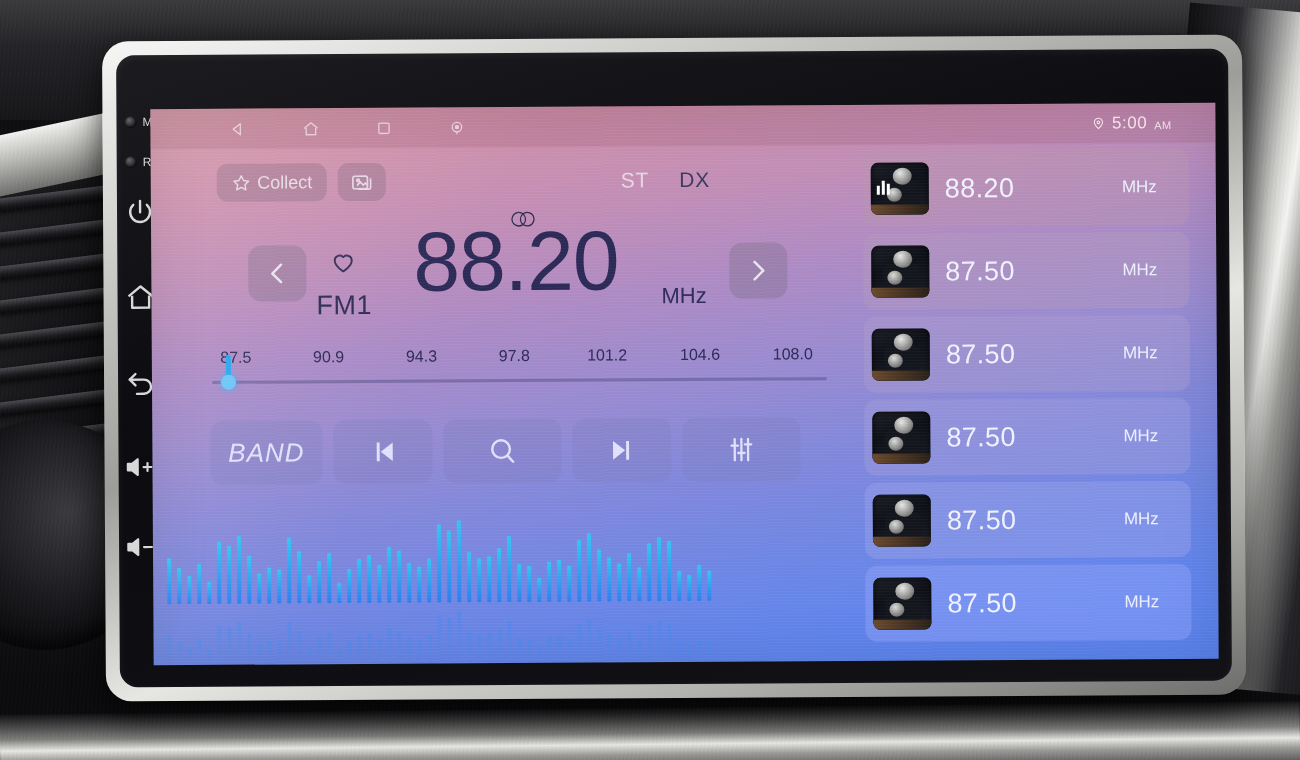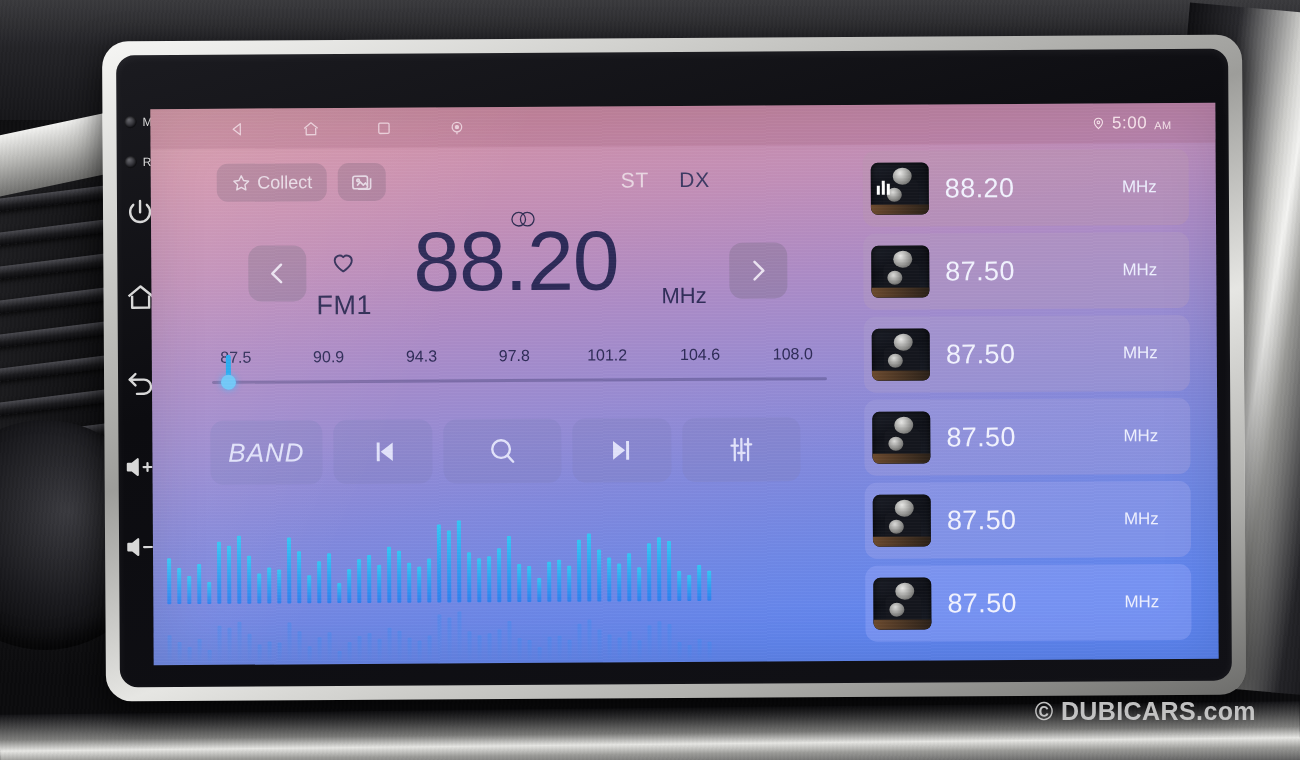--- a/index.html
+++ b/index.html
@@ -678,14 +678,13 @@
             <span class="h2"></span>
             <span class="desk"></span>
           </span>
           <span class="pfreq">87.50</span>
           <span class="punit">MHz</span>
         </div>
       </div>
 
   </div>
 
-  <div class="watermark">© DUBICARS.com</div>
 </div>
 
 </body></html>

